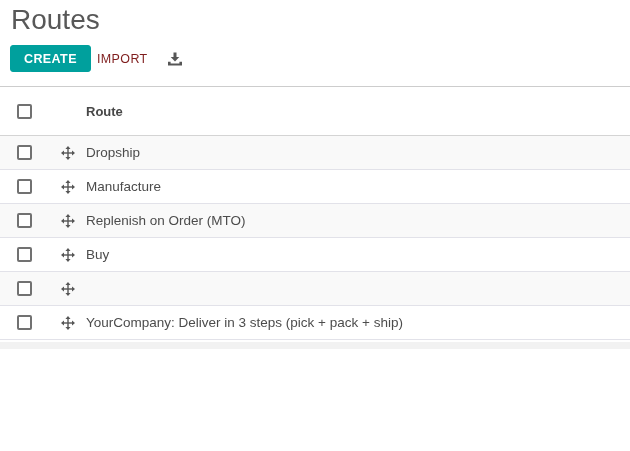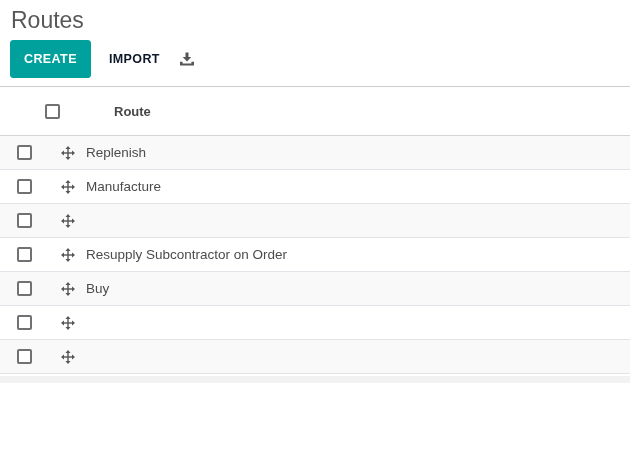--- a/index.html
+++ b/index.html
@@ -1,33 +1,33 @@
 <!DOCTYPE html>
 <html><head>
 <meta charset="utf-8">
 <style>
   * { margin:0; padding:0; box-sizing:border-box; }
   html,body { width:630px; height:451px; background:#fff; overflow:hidden;
               font-family:"Liberation Sans", sans-serif; }
 
-  .page-title { margin:6px 0 0 11px; font-size:23px; font-weight:400; color:#585858; line-height:28px; }
+  .page-title { margin:6px 0 0 11px; font-size:28px; font-weight:400; color:#585858; line-height:28px; }
 
   .toolbar { margin:11px 0 0 10px; height:27px; display:flex; align-items:center; }
-  .btn-create { height:38px; padding:0 13px; background:#00a09d; border:1px solid #00a09d;
+  .btn-create { height:27px; padding:0 13px; background:#00a09d; border:1px solid #00a09d;
                 border-radius:3px; color:#fff; font-family:"Liberation Sans",sans-serif;
                 font-size:12.5px; font-weight:700; letter-spacing:.4px; cursor:pointer; }
-  .btn-import { height:27px; margin-left:16px; padding:0 2px; background:transparent; border:none;
-                color:#0f172a; font-family:"Liberation Sans",sans-serif; font-size:12.5px;
-                font-weight:700; letter-spacing:.4px; cursor:pointer; }
+  .btn-import { height:27px; margin-left:4px; padding:0 2px; background:transparent; border:none;
+                color:#7f1d1d; font-family:"Liberation Sans",sans-serif; font-size:12.5px;
+                font-weight:400; letter-spacing:.4px; cursor:pointer; }
   .btn-download { margin-left:17px; background:transparent; border:none; cursor:pointer;
                   display:flex; align-items:center; padding:0; }
 
   .list { margin-top:14px; border-top:1px solid #cdcdcd; }
   .lrow { display:flex; align-items:center; }
-  .lhead { height:49px; background:#fff; border-bottom:1px solid #d4d4d4;padding-left:28px; }
+  .lhead { height:49px; background:#fff; border-bottom:1px solid #d4d4d4; }
   .datarow { height:34px; border-bottom:1px solid #e2e2e9; cursor:pointer; }
   #rows .datarow:nth-child(odd) { background:#f9f9f9; }
   #rows .datarow:nth-child(even) { background:#ffffff; }
 
   .col-cb { width:48px; padding-left:17px; display:flex; align-items:center; flex:none; }
   .cb { width:15px; height:15px; background:#fff; border:2px solid #717171; border-radius:2px; }
   .col-handle { width:38px; padding-left:13px; display:flex; align-items:center; flex:none; }
   .col-name { font-size:13.5px; color:#4c4c4c; white-space:nowrap; }
   .head-label { font-size:13px; font-weight:700; color:#474747; }
 
@@ -76,21 +76,21 @@
         <svg width="14" height="14" viewBox="0 0 16 16" fill="#565656">
           <rect x="7.2" y="2.6" width="1.6" height="10.8"></rect>
           <rect x="2.6" y="7.2" width="10.8" height="1.6"></rect>
           <polygon points="8,0 5.1,3.4 10.9,3.4"></polygon>
           <polygon points="8,16 5.1,12.6 10.9,12.6"></polygon>
           <polygon points="0,8 3.4,5.1 3.4,10.9"></polygon>
           <polygon points="16,8 12.6,5.1 12.6,10.9"></polygon>
         </svg>
       </span>
     </span>
-    <span class="col-name">Replenish</span>
+    <span class="col-name">Dropship</span>
   </div>
 
   <div class="lrow datarow">
     <span class="col-cb">
       <span class="cb"></span>
     </span>
     <span class="col-handle">
       <span>
         <svg width="14" height="14" viewBox="0 0 16 16" fill="#565656">
           <rect x="7.2" y="2.6" width="1.6" height="10.8"></rect>
@@ -114,40 +114,23 @@
         <svg width="14" height="14" viewBox="0 0 16 16" fill="#565656">
           <rect x="7.2" y="2.6" width="1.6" height="10.8"></rect>
           <rect x="2.6" y="7.2" width="10.8" height="1.6"></rect>
           <polygon points="8,0 5.1,3.4 10.9,3.4"></polygon>
           <polygon points="8,16 5.1,12.6 10.9,12.6"></polygon>
           <polygon points="0,8 3.4,5.1 3.4,10.9"></polygon>
           <polygon points="16,8 12.6,5.1 12.6,10.9"></polygon>
         </svg>
       </span>
     </span>
+    <span class="col-name">Replenish on Order (MTO)</span>
   </div>
 
-  <div class="lrow datarow">
-    <span class="col-cb">
-      <span class="cb"></span>
-    </span>
-    <span class="col-handle">
-      <span>
-        <svg width="14" height="14" viewBox="0 0 16 16" fill="#565656">
-          <rect x="7.2" y="2.6" width="1.6" height="10.8"></rect>
-          <rect x="2.6" y="7.2" width="10.8" height="1.6"></rect>
-          <polygon points="8,0 5.1,3.4 10.9,3.4"></polygon>
-          <polygon points="8,16 5.1,12.6 10.9,12.6"></polygon>
-          <polygon points="0,8 3.4,5.1 3.4,10.9"></polygon>
-          <polygon points="16,8 12.6,5.1 12.6,10.9"></polygon>
-        </svg>
-      </span>
-    </span>
-    <span class="col-name">Resupply Subcontractor on Order</span>
-  </div>
 
   <div class="lrow datarow">
     <span class="col-cb">
       <span class="cb"></span>
     </span>
     <span class="col-handle">
       <span>
         <svg width="14" height="14" viewBox="0 0 16 16" fill="#565656">
           <rect x="7.2" y="2.6" width="1.6" height="10.8"></rect>
           <rect x="2.6" y="7.2" width="10.8" height="1.6"></rect>
@@ -188,20 +171,21 @@
         <svg width="14" height="14" viewBox="0 0 16 16" fill="#565656">
           <rect x="7.2" y="2.6" width="1.6" height="10.8"></rect>
           <rect x="2.6" y="7.2" width="10.8" height="1.6"></rect>
           <polygon points="8,0 5.1,3.4 10.9,3.4"></polygon>
           <polygon points="8,16 5.1,12.6 10.9,12.6"></polygon>
           <polygon points="0,8 3.4,5.1 3.4,10.9"></polygon>
           <polygon points="16,8 12.6,5.1 12.6,10.9"></polygon>
         </svg>
       </span>
     </span>
+    <span class="col-name">YourCompany: Deliver in 3 steps (pick + pack + ship)</span>
   </div>
 
 
 </div>
 
     <div class="partial-row"></div>
   </div>
 
 </div>
 

